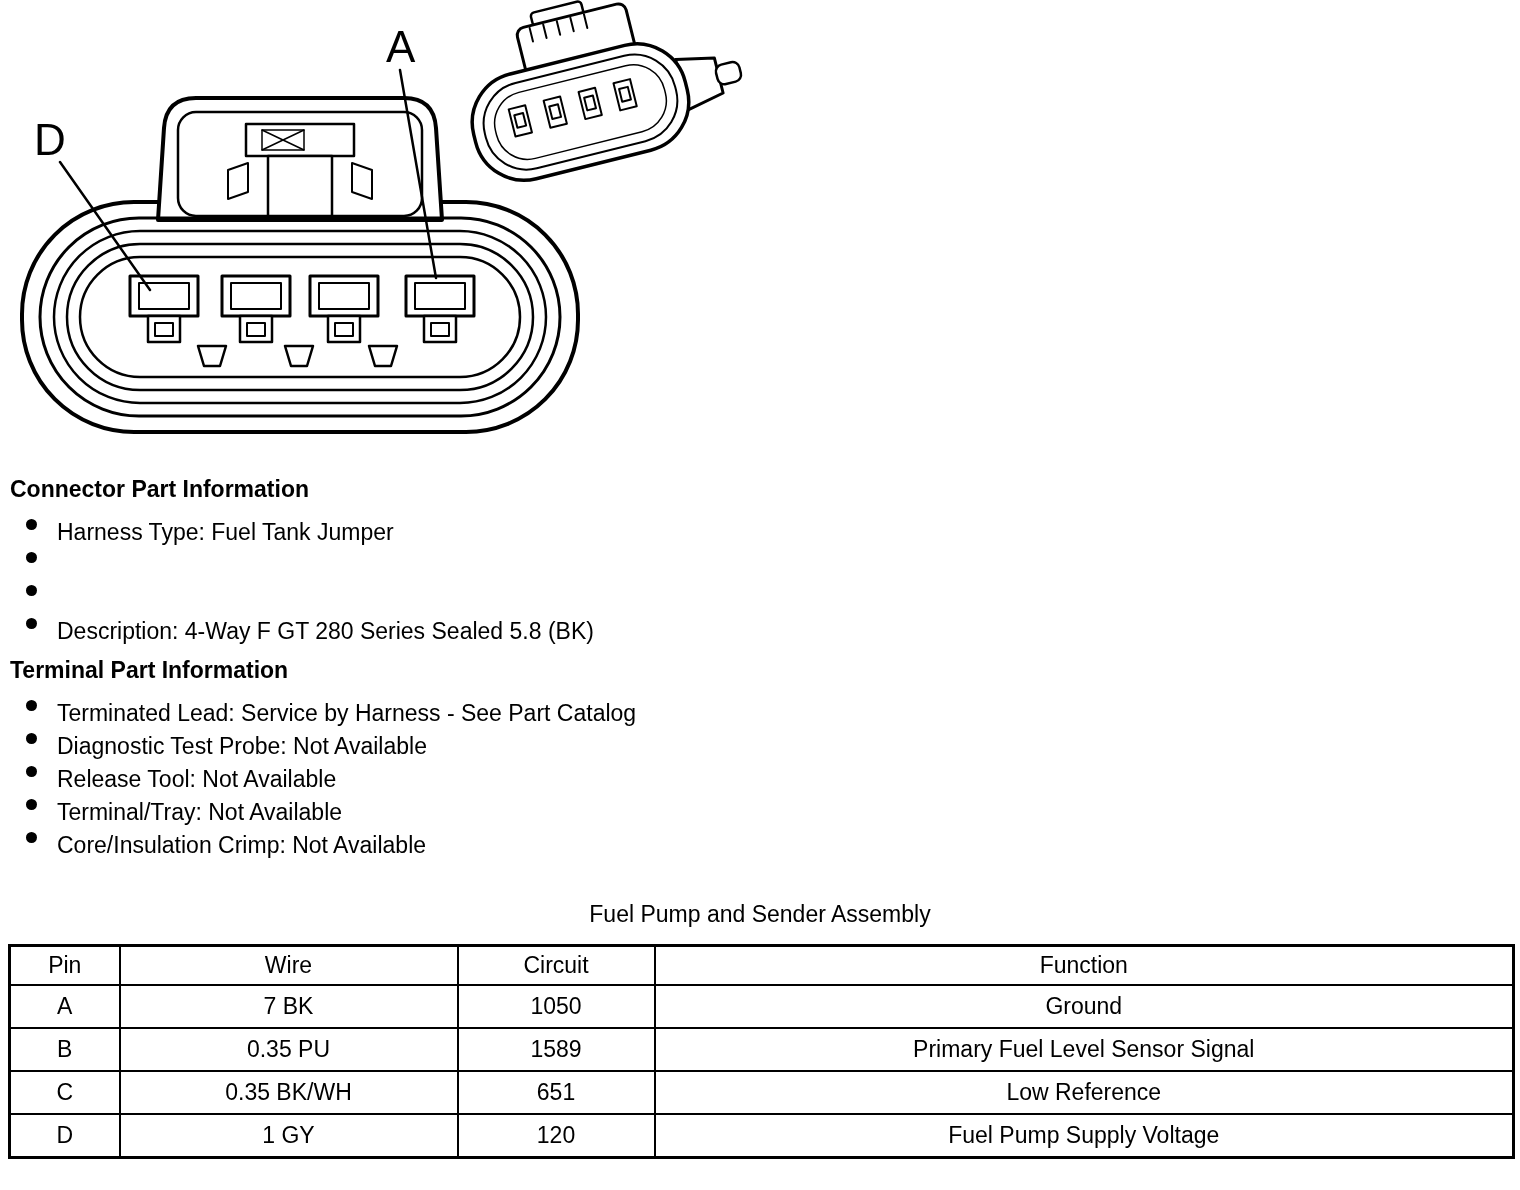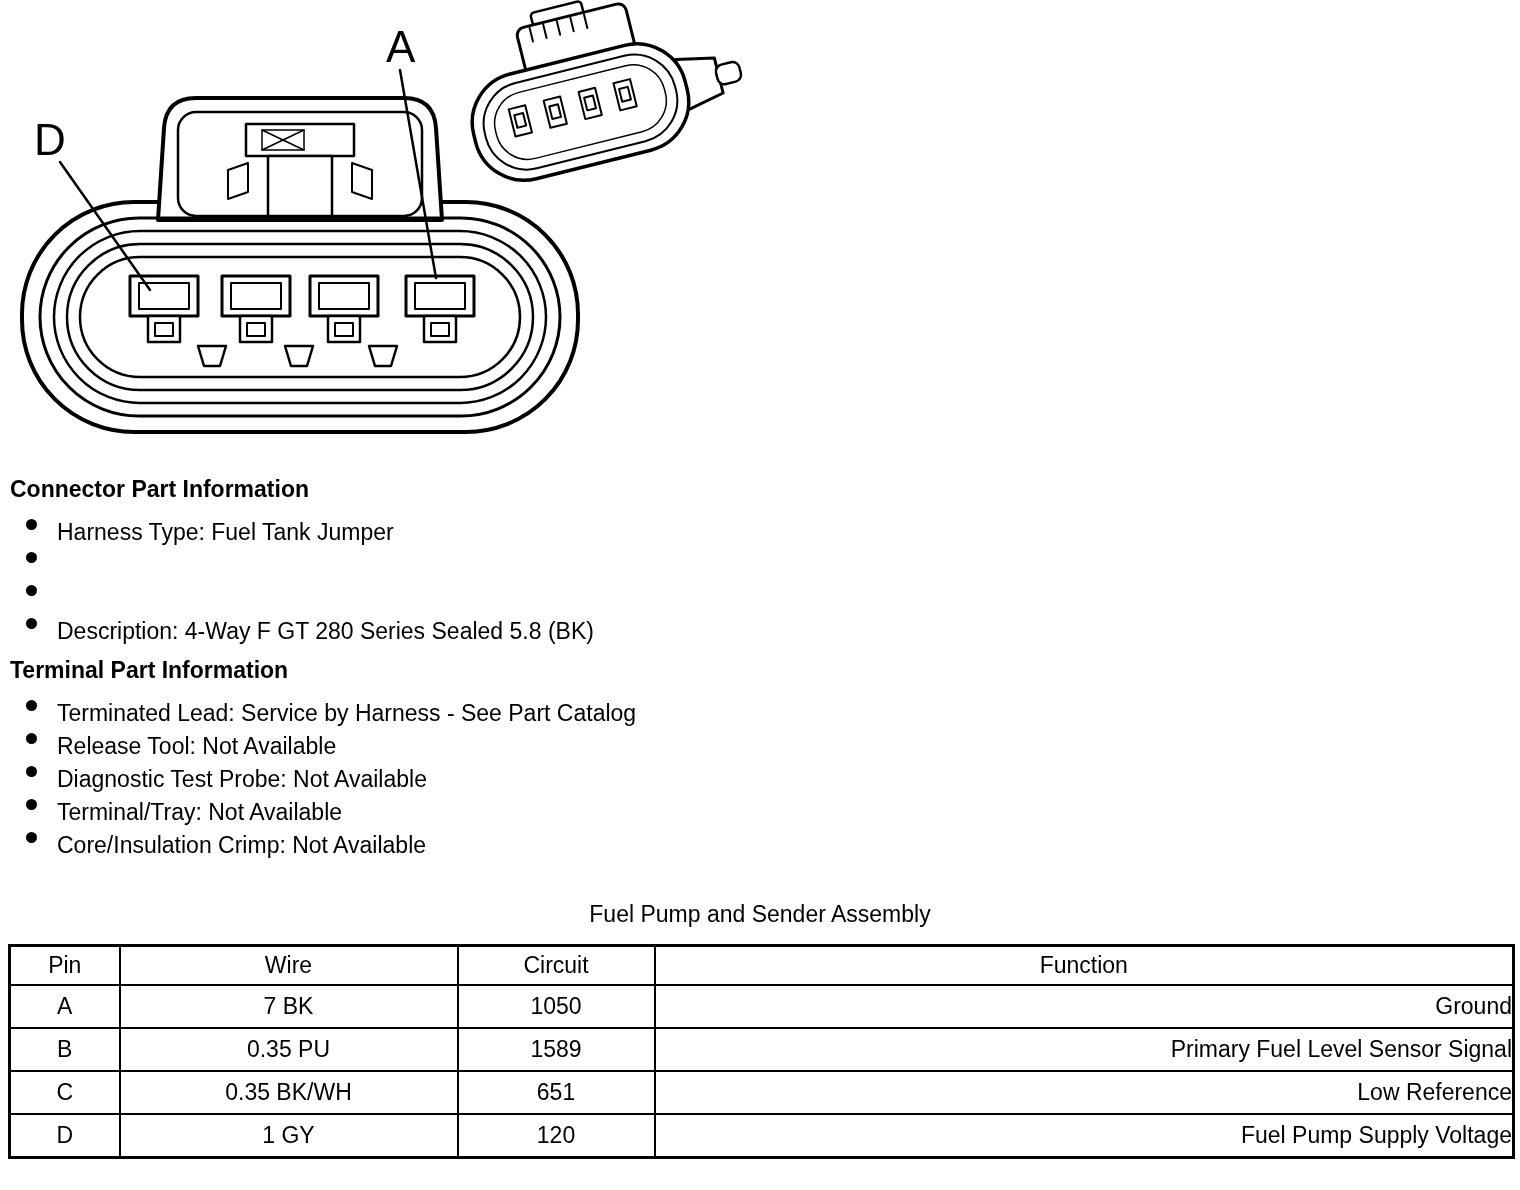--- a/index.html
+++ b/index.html
@@ -70,21 +70,21 @@
     font-weight: normal;
     text-align: center;
     padding: 0;
   }
   table.pinout td {
     border: 2px solid #000000;
     height: 41px;
     padding: 0;
   }
   td.c { text-align: center; }
-  td.l { text-align: right; padding-left: 6px; }
+  td.l { text-align: center; padding-left: 6px; }
 </style>
 </head>
 <body>
 
 <div class="page">
 
   <svg class="diagram" width="1520" height="462" viewBox="0 0 1520 462">
 
     <g fill="none" stroke="#000000" stroke-linejoin="round" stroke-linecap="round">
 
@@ -202,25 +202,25 @@
 
   <section class="mt-6">
     <h2 class="section-heading">Terminal Part Information</h2>
     <ul class="info-list">
       <li>
         <span class="dot"></span>
         <span>Terminated Lead: Service by Harness - See Part Catalog</span>
       </li>
       <li>
         <span class="dot"></span>
+        <span>Diagnostic Test Probe: Not Available</span>
+      </li>
+      <li>
+        <span class="dot"></span>
         <span>Release Tool: Not Available</span>
-      </li>
-      <li>
-        <span class="dot"></span>
-        <span>Diagnostic Test Probe: Not Available</span>
       </li>
       <li>
         <span class="dot"></span>
         <span>Terminal/Tray: Not Available</span>
       </li>
       <li>
         <span class="dot"></span>
         <span>Core/Insulation Crimp: Not Available</span>
       </li>
     </ul>

